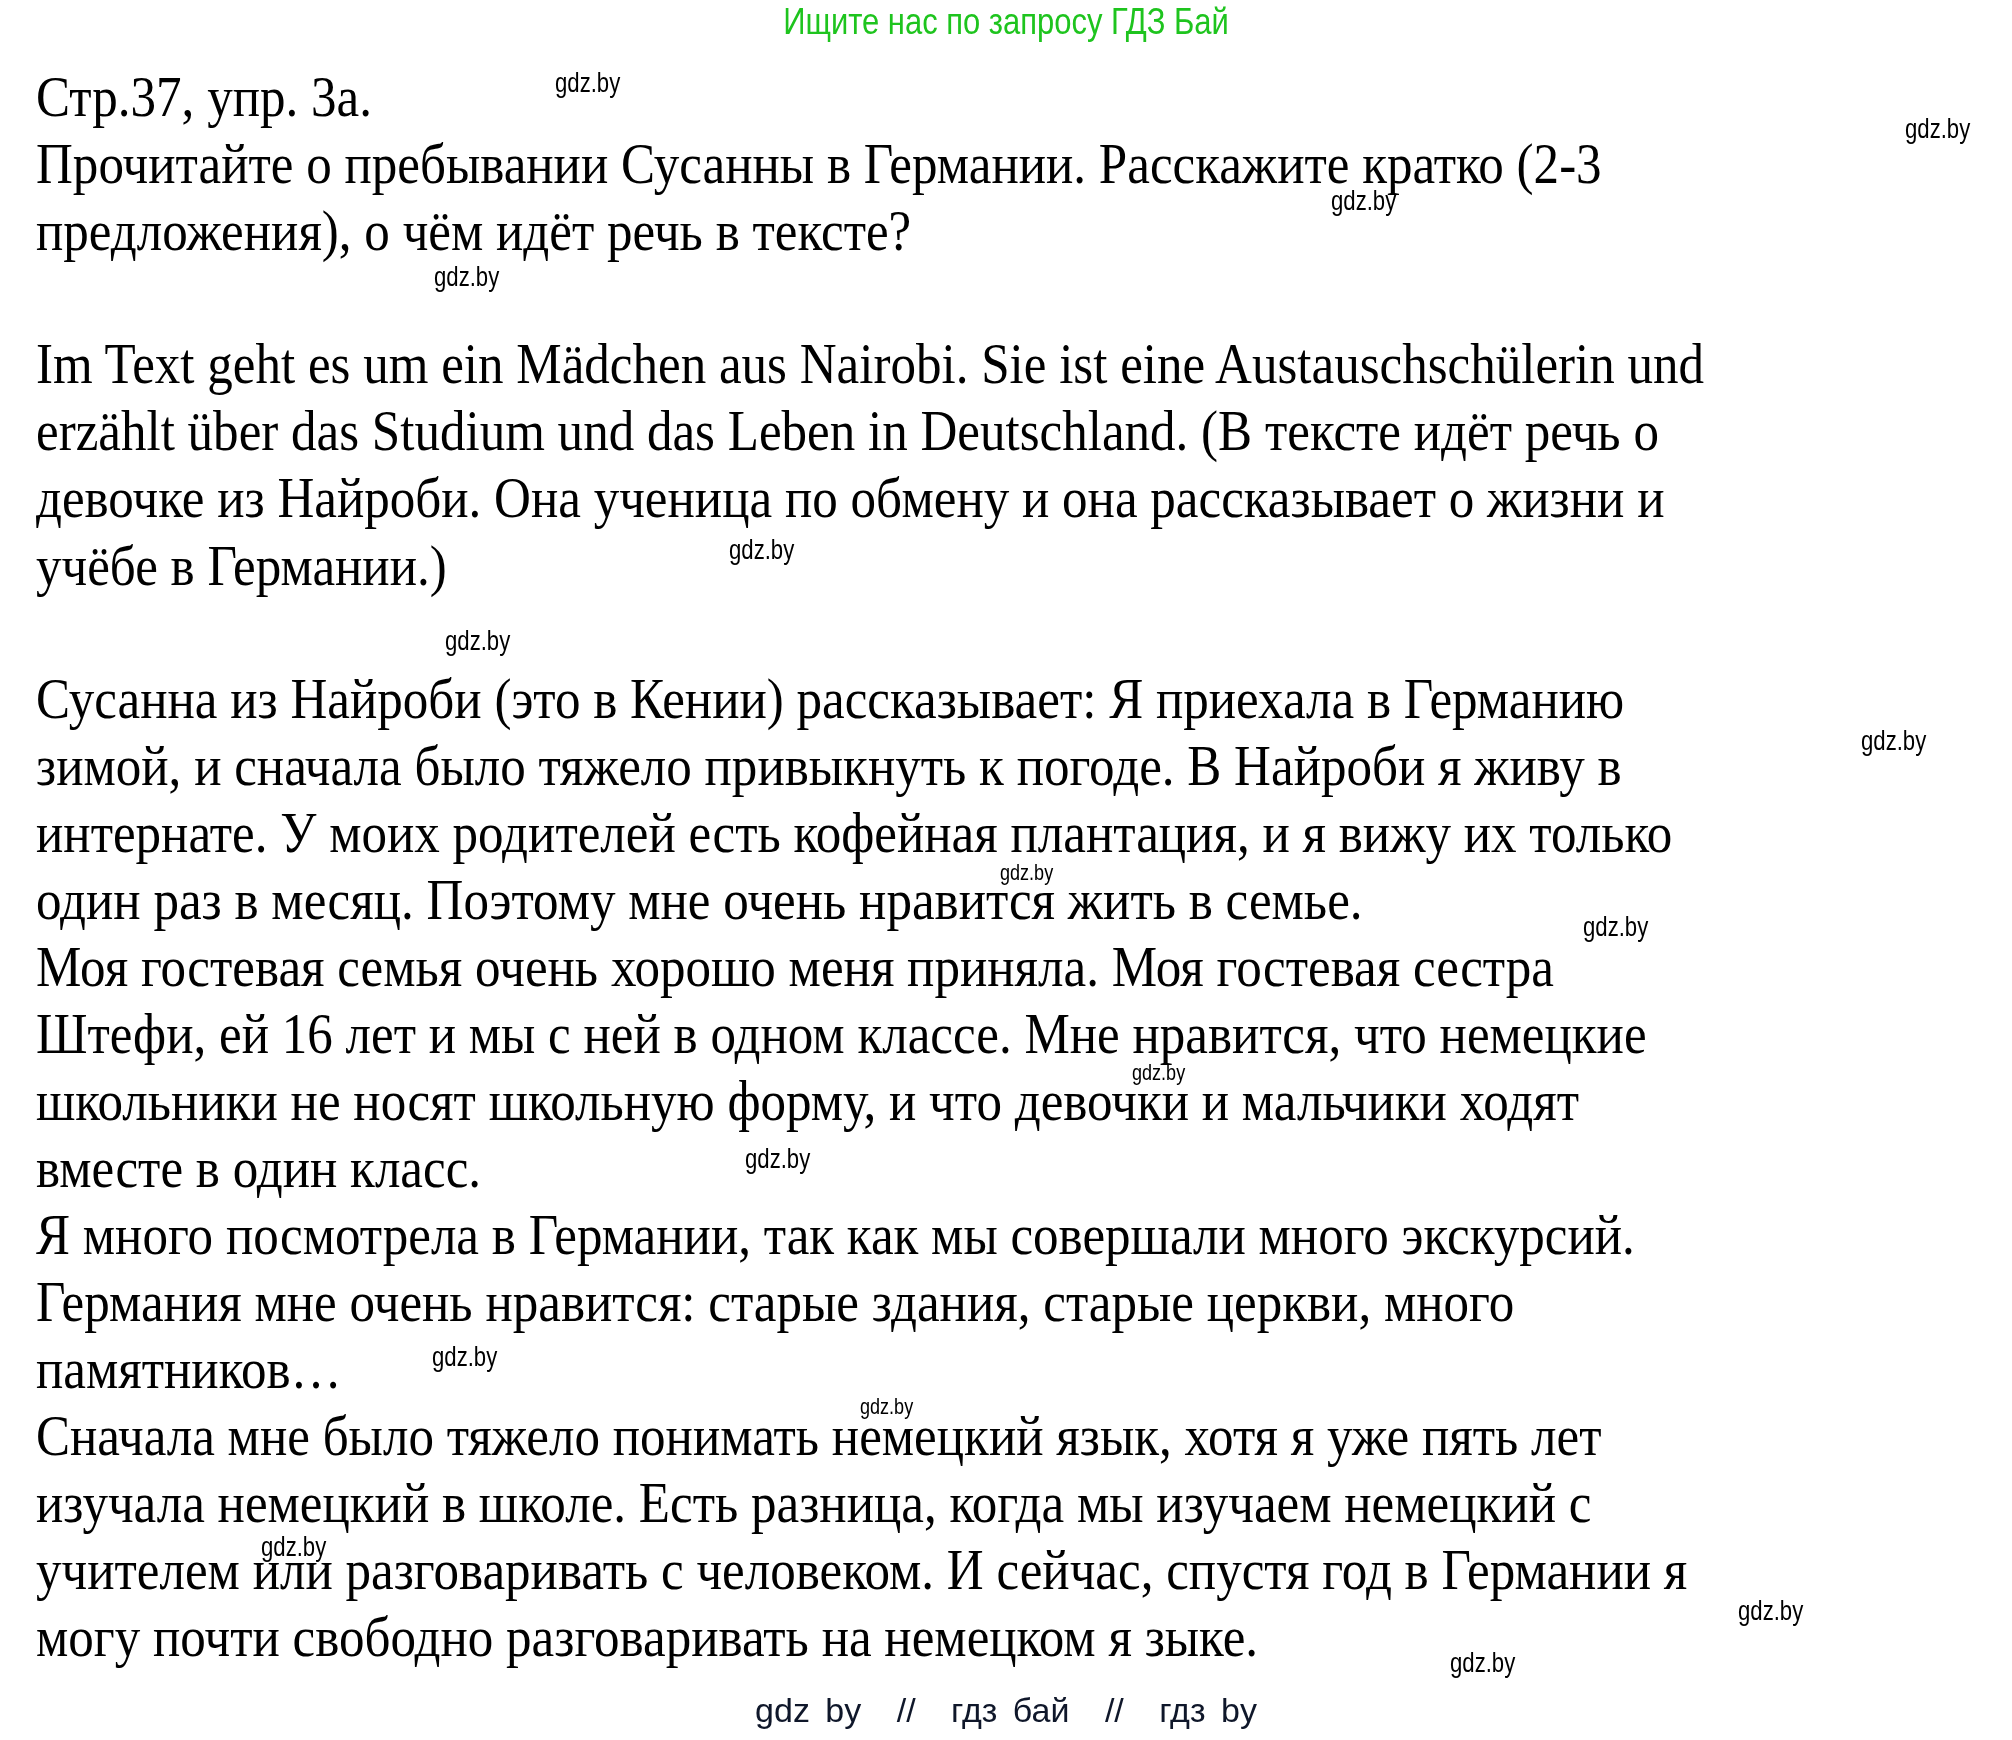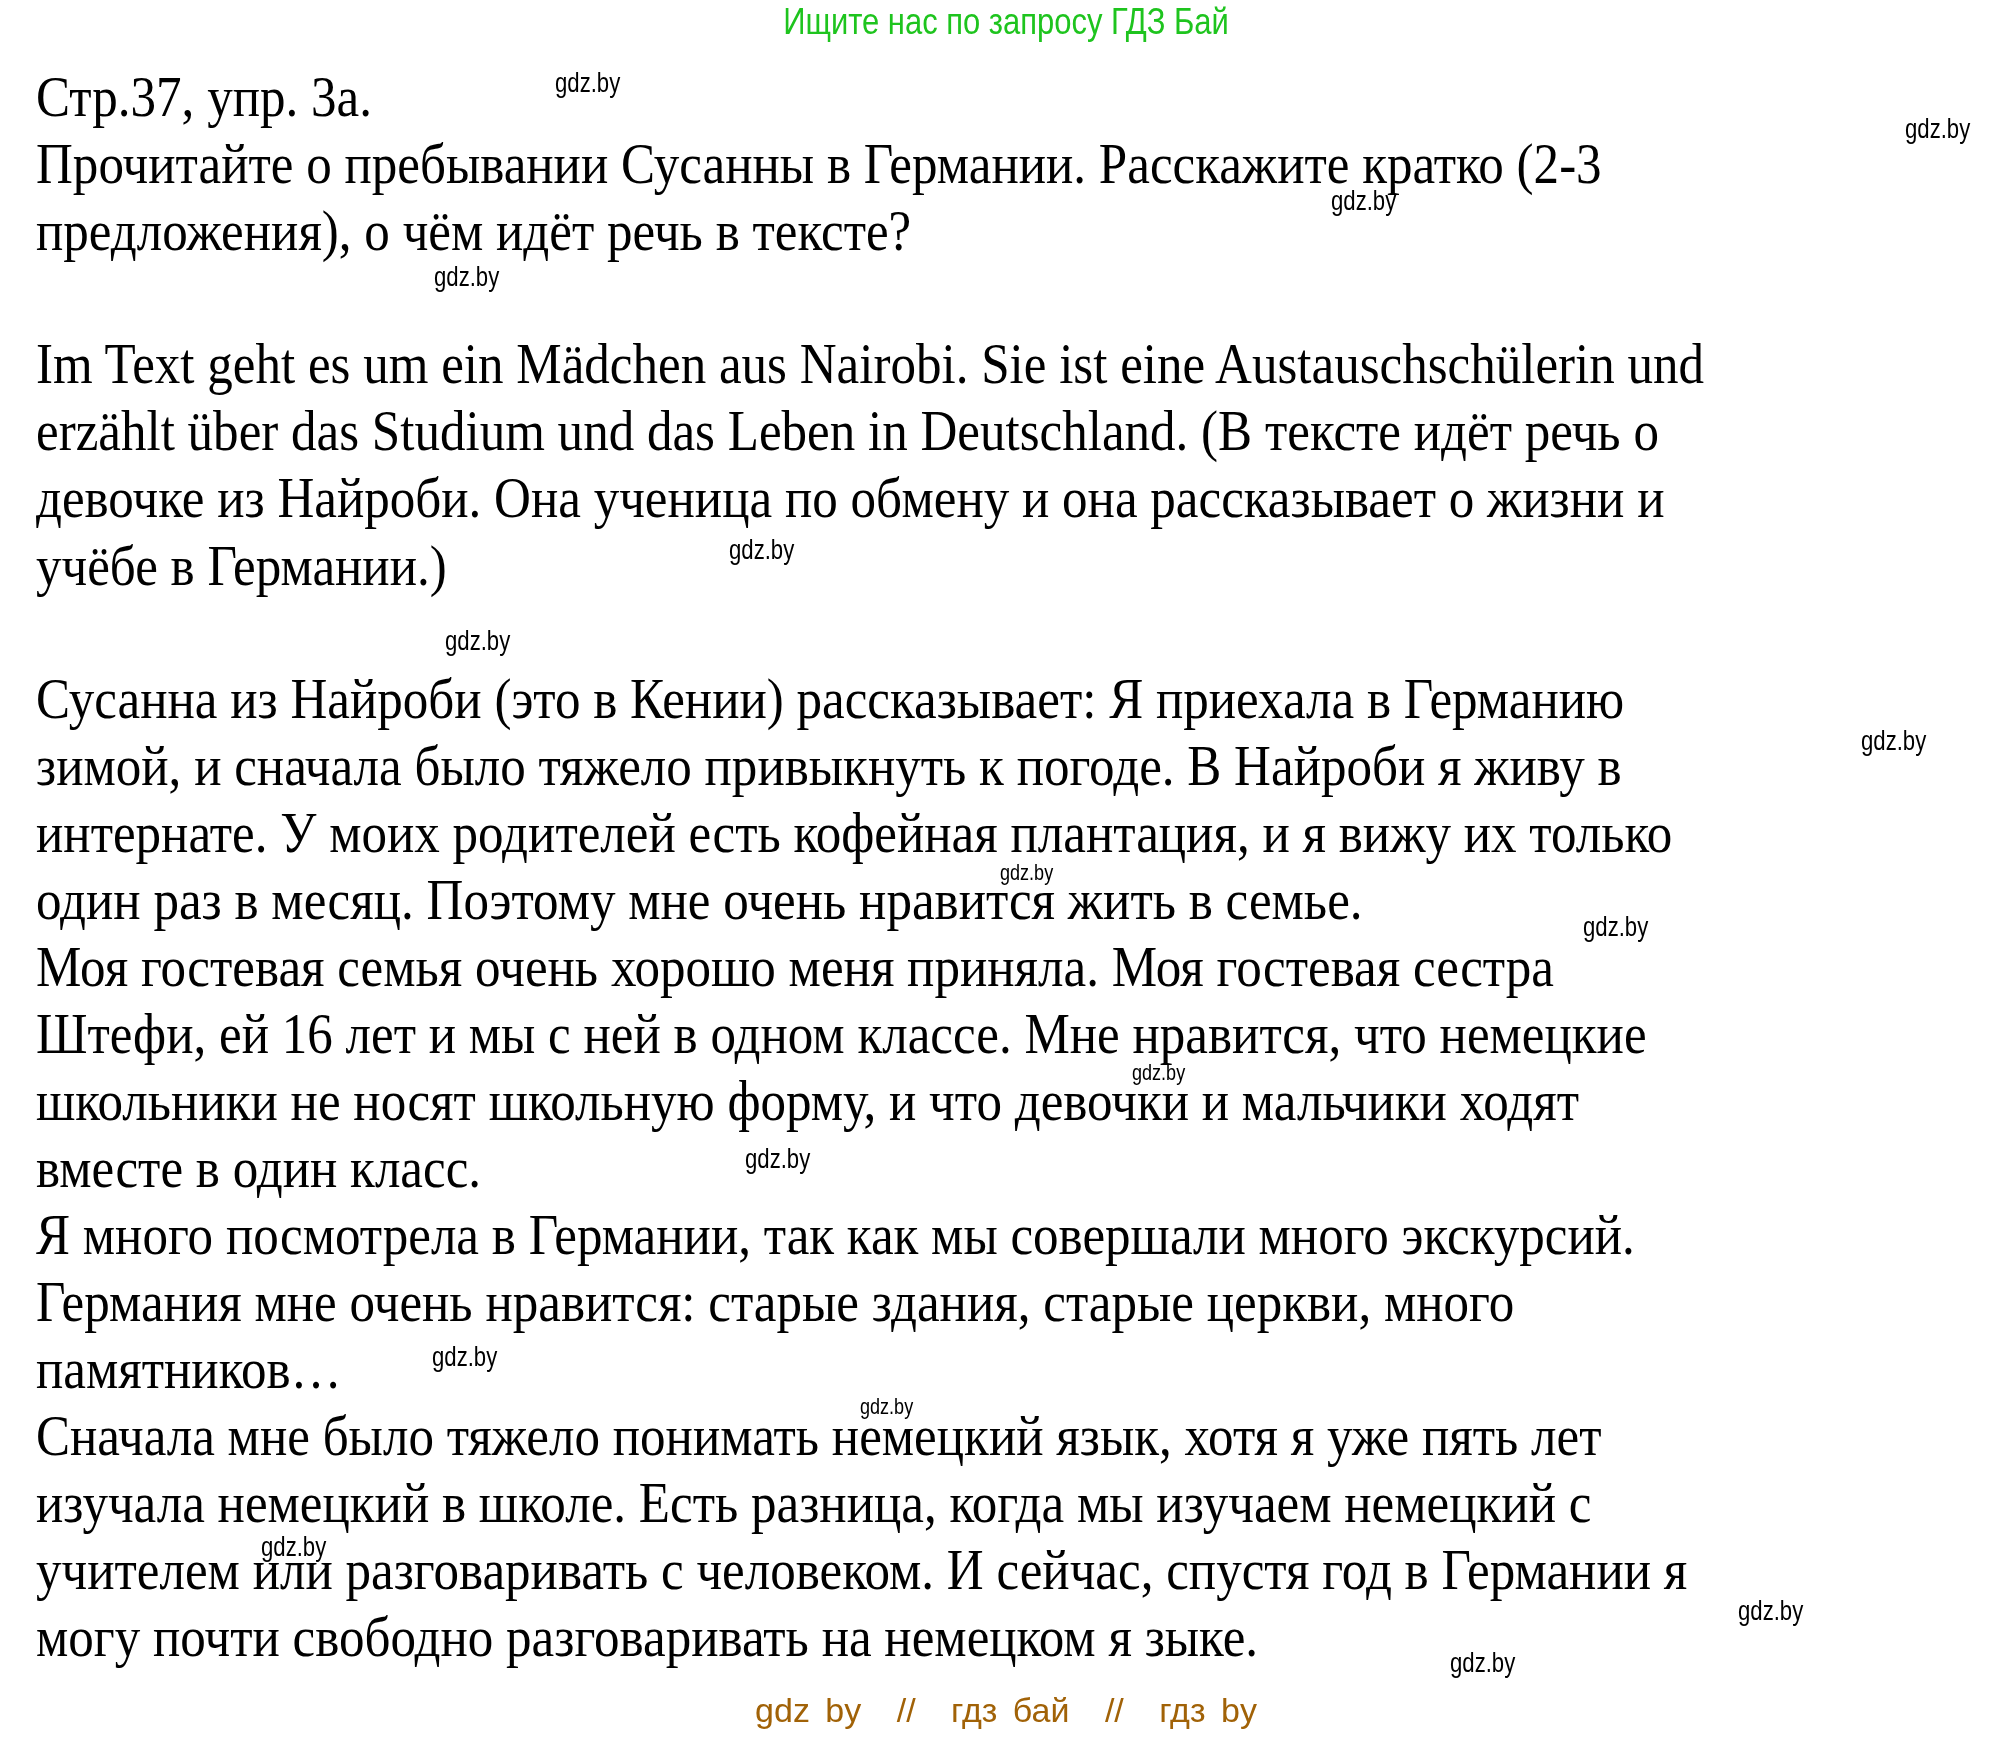--- a/index.html
+++ b/index.html
@@ -14,21 +14,21 @@
     font-family:"Liberation Serif", serif; font-size:58px; color:#000;
     line-height:67px; transform:scaleX(0.88); transform-origin:0 0;
   }
   .wm {
     position:absolute; white-space:nowrap;
     font-family:"Liberation Sans", sans-serif; font-size:27px; color:#000;
     line-height:30px; transform:scaleX(0.82); transform-origin:0 0;
   }
   .footer {
     position:absolute; left:0; top:1690px; width:2012px; text-align:center;
-    font-family:"Liberation Sans", sans-serif; font-size:34px; color:#a16207;
+    font-family:"Liberation Sans", sans-serif; font-size:34px; color:#0f172a;
     line-height:40px; word-spacing:6px;
   }
   .footer span { margin:0 10px; }
 </style>
 </head>
 <body>
 
 <div class="header" style="top:2px;">Ищите нас по запросу ГДЗ Бай</div>
 
 <div class="line" style="top:63px;">Стр.37, упр. 3а.</div>

